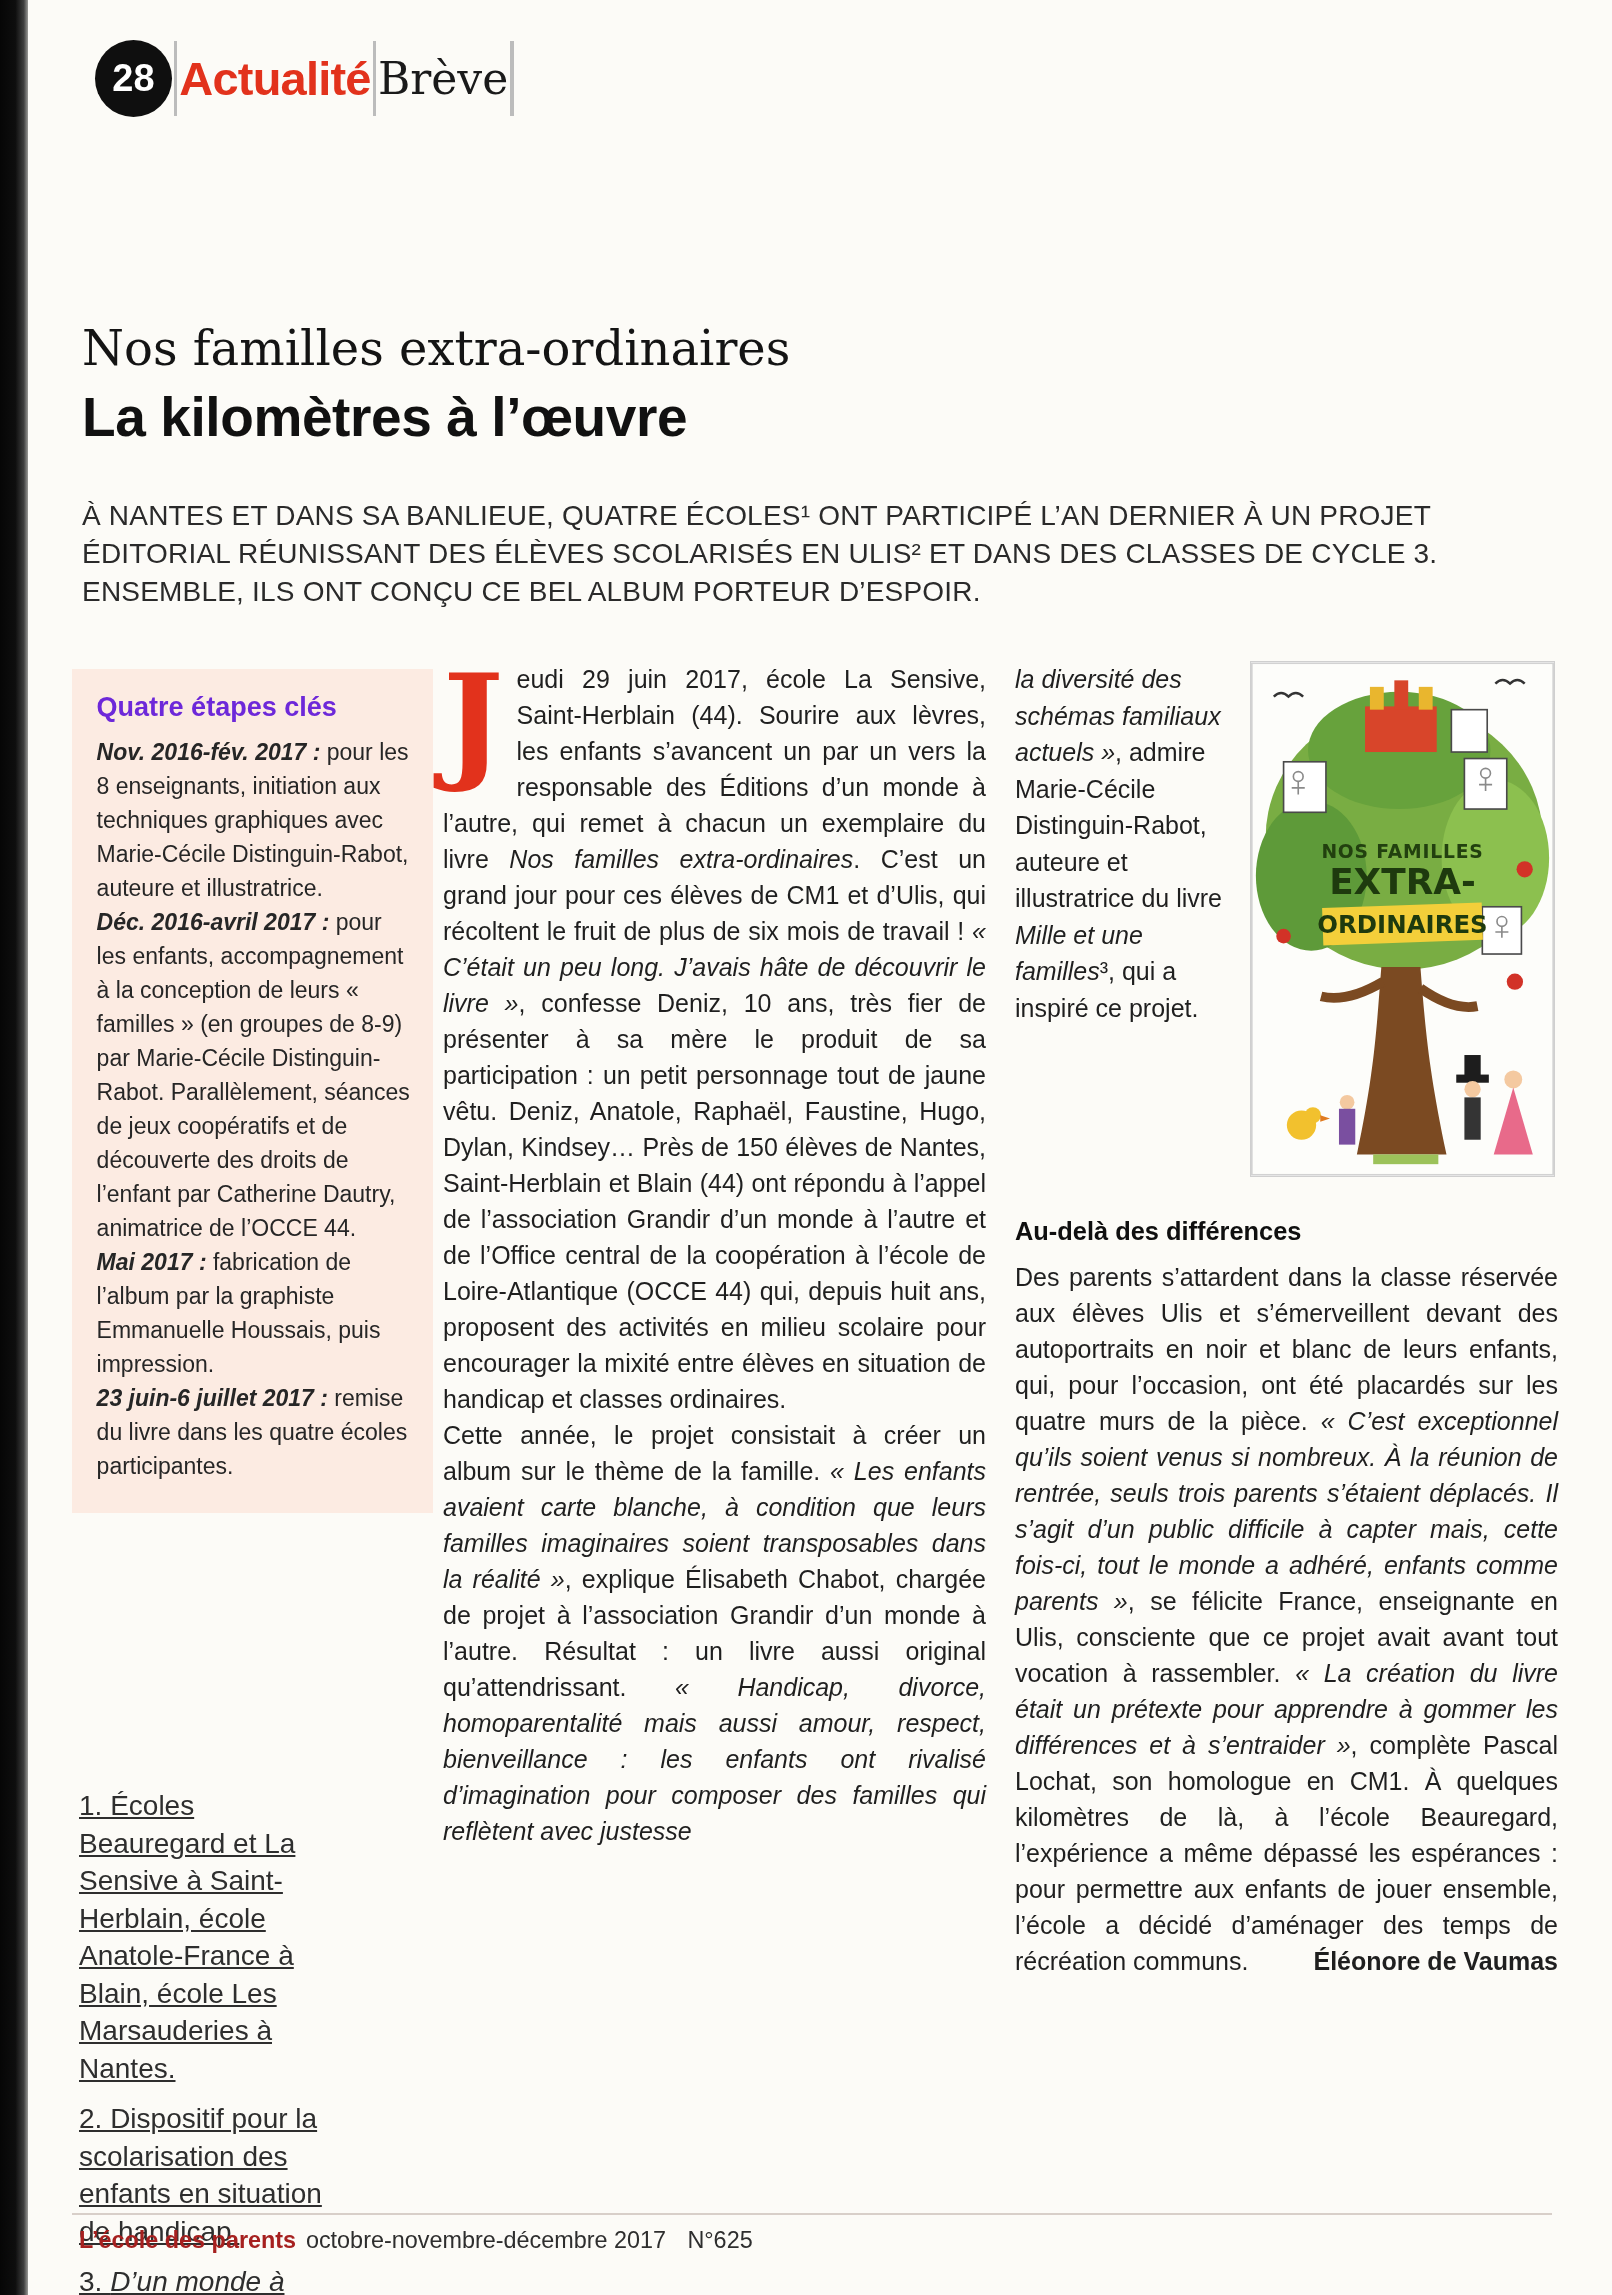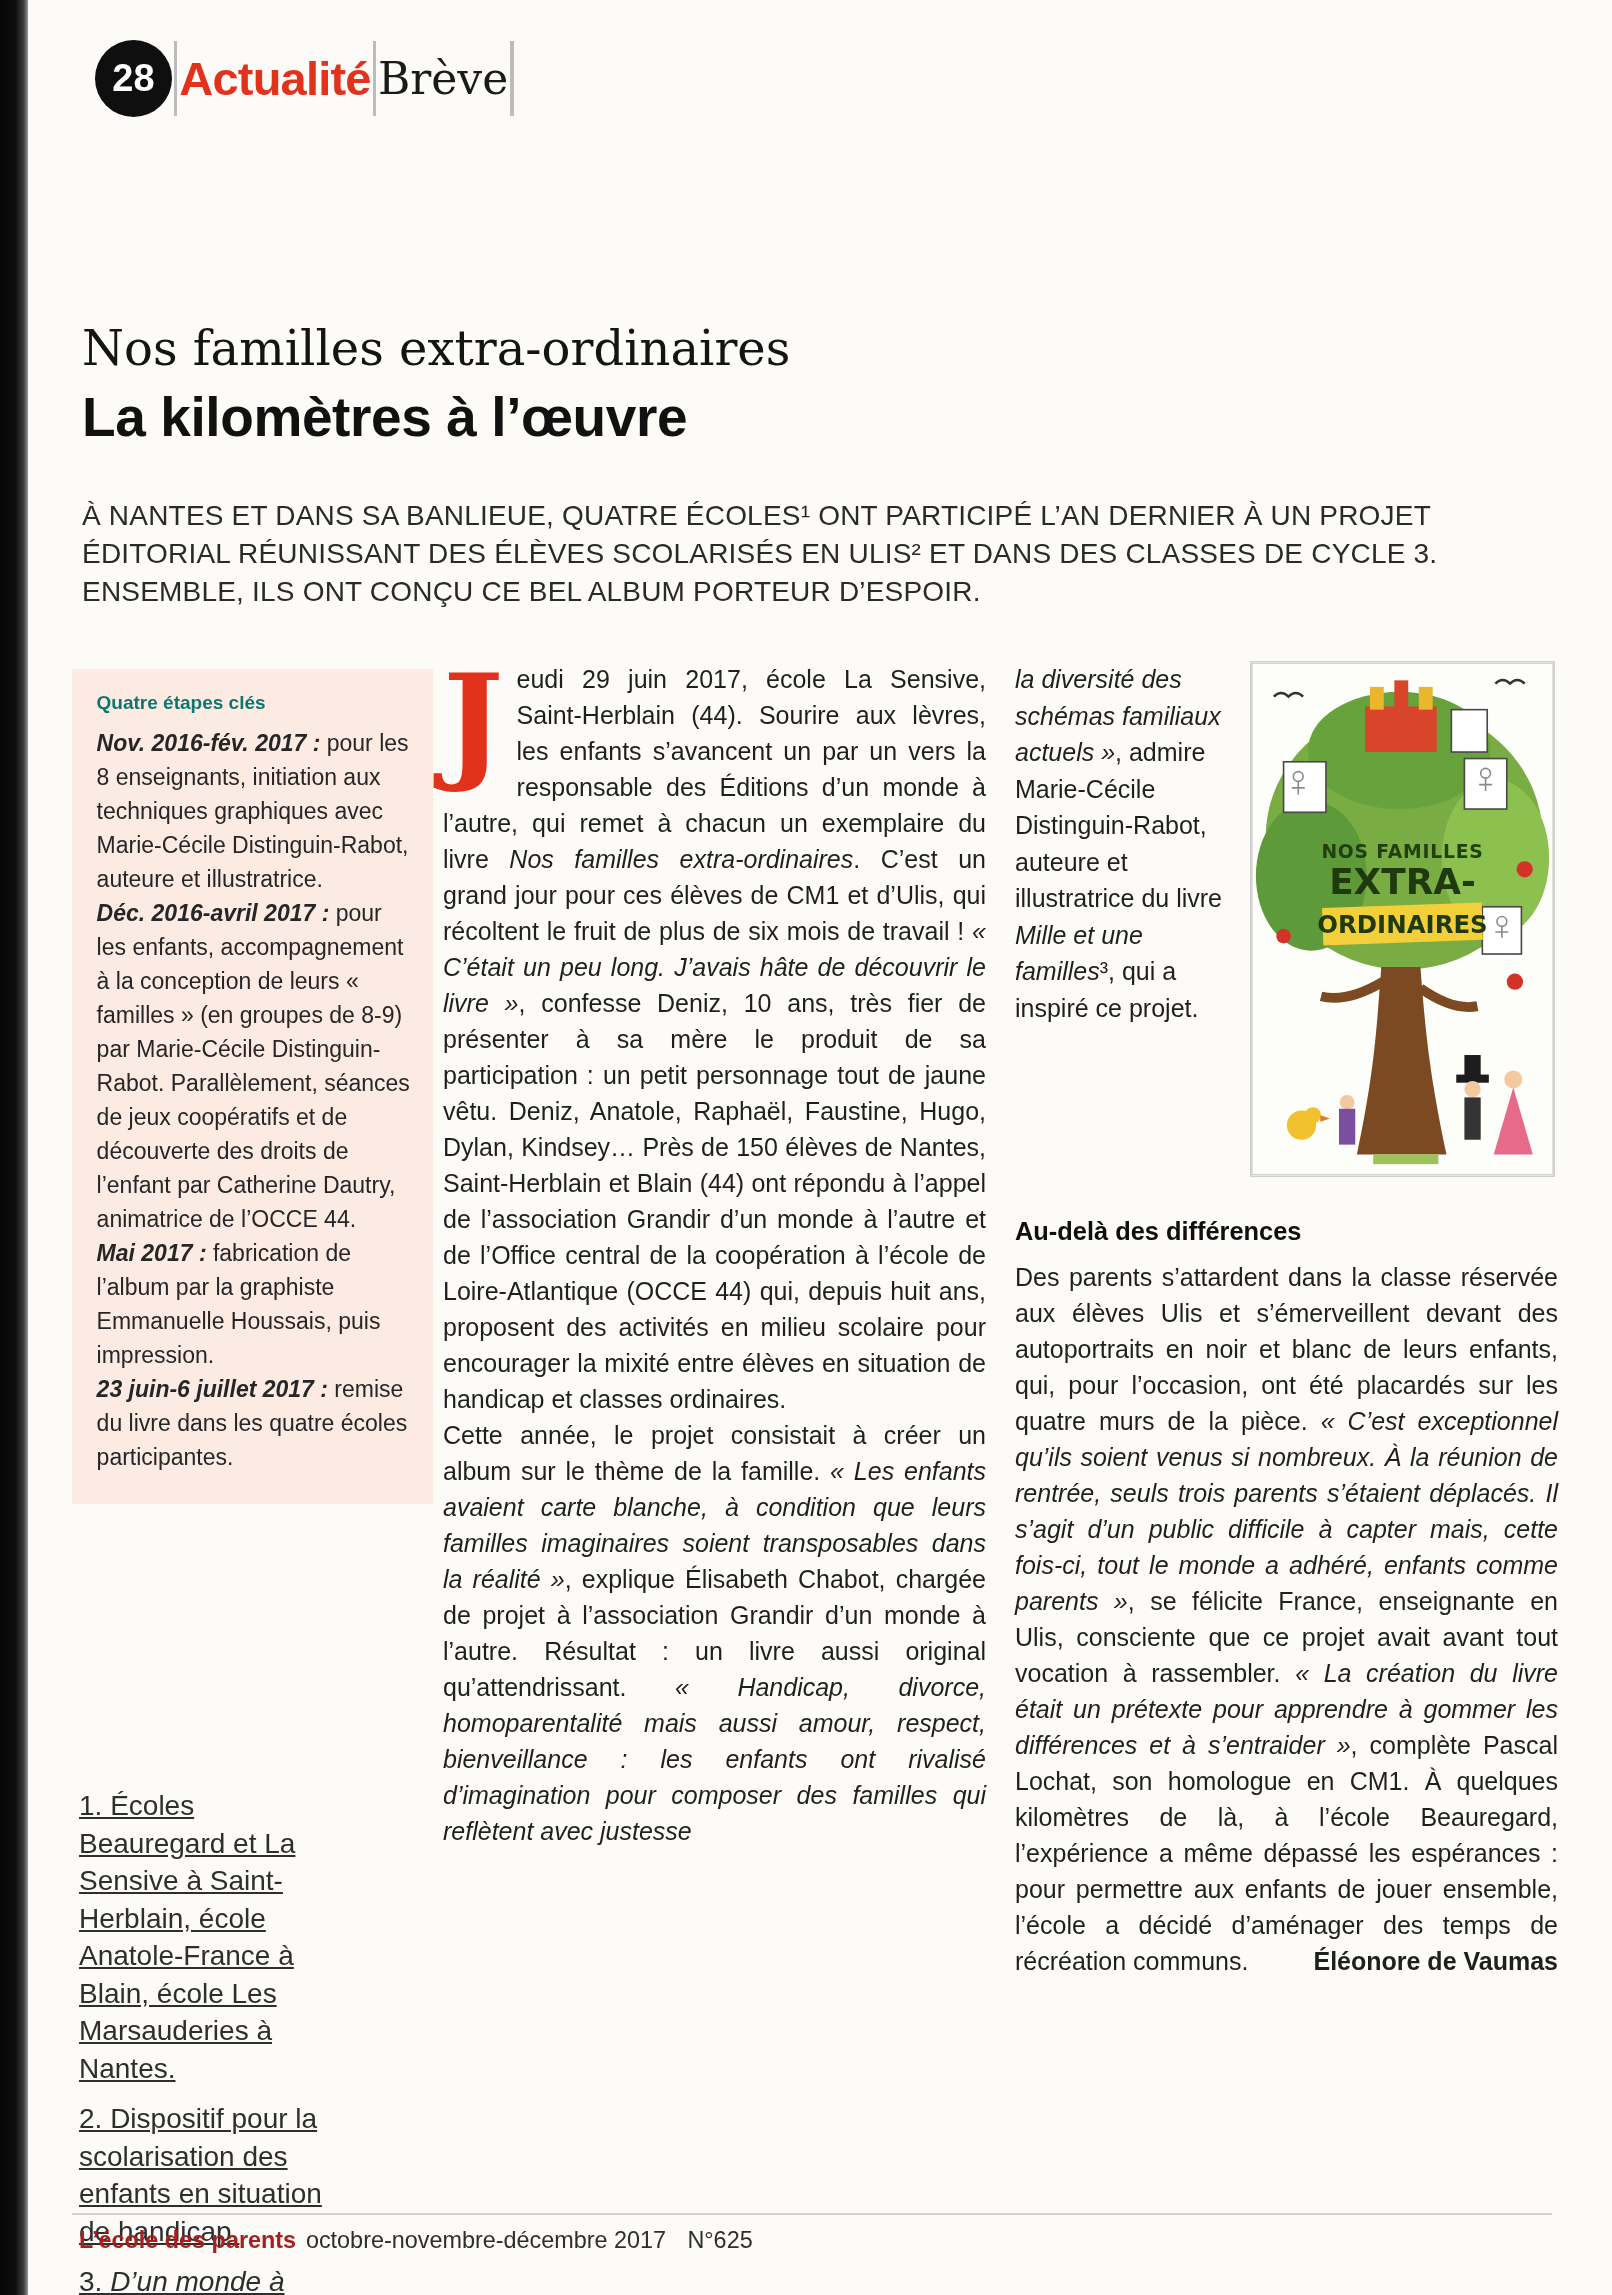--- a/index.html
+++ b/index.html
@@ -24,21 +24,21 @@
   .subsection { font-family:"DejaVu Serif",serif; font-size:44px; color:#1a1a1a;text-align:right; }
   
   .kicker { position:absolute; left:82px; top:320px; font-family:"DejaVu Serif",serif; font-size:48px; color:#141414; }
   .title  { position:absolute; left:82px; top:385px; font-size:55px; font-weight:bold; color:#111; letter-spacing:-0.4px; }
   .standfirst {
     position:absolute; left:82px; top:497px; width:1467px;
     font-size:28px; line-height:1.35; color:#2a2a2a; letter-spacing:0.2px;
   }
   
   .sidebar { position:absolute; left:72px; top:669px; width:361px; background:#fcebe2; padding:23px 21px 29.5px 24.6px; }
-  .sidebar-title { color:#0f766e; font-size:19px; font-weight:bold; margin-bottom:11.5px; }
+  .sidebar-title { color:#6d28d9; font-size:27px; font-weight:bold; margin-bottom:11.5px; }
   .sidebar-text { font-size:23px; line-height:1.48; color:#262626; }
   .sidebar-text p { margin:0; }
   
   .footnotes { position:absolute; left:79px; top:1787px; width:264px; font-size:28px; line-height:1.34; color:#2e2e2e;text-decoration:underline; }
   .footnote { margin-bottom:13px; }
   
   .col-main { position:absolute; left:443px; top:661px; width:543px; font-size:25px; line-height:1.44; text-align:justify; }
   .dropcap {
     float:left; font-family:"DejaVu Serif",serif; font-weight:bold;
     font-size:128px; line-height:95px; color:#e2321c; padding:11.5px 13px 6.6px 0;

